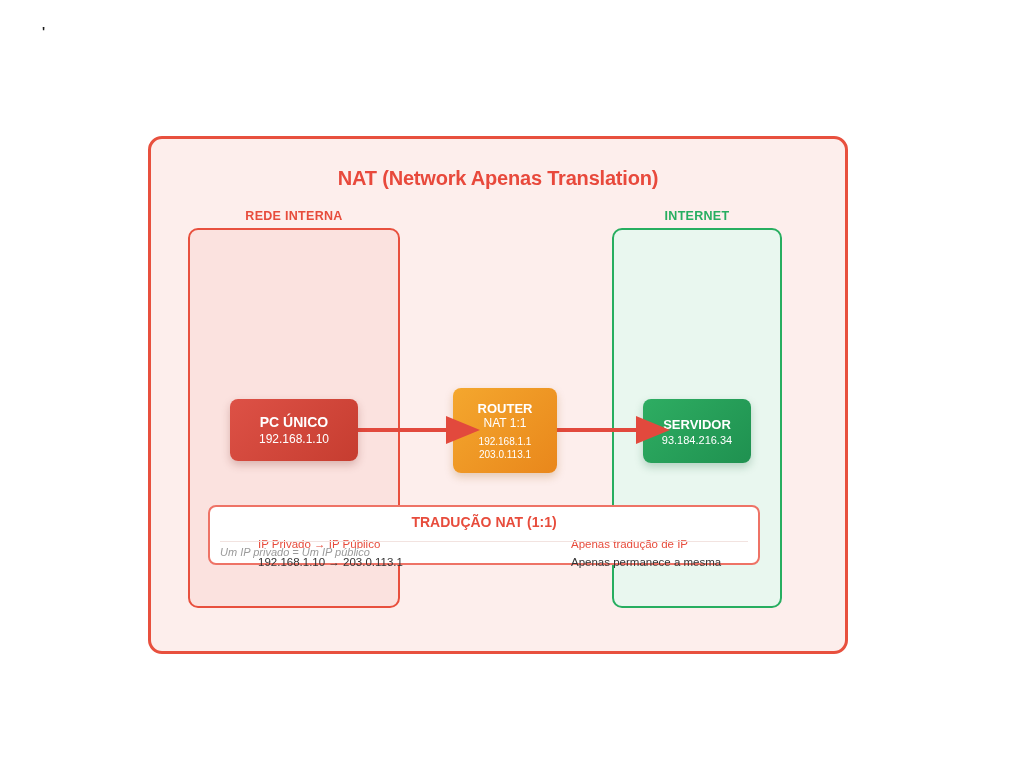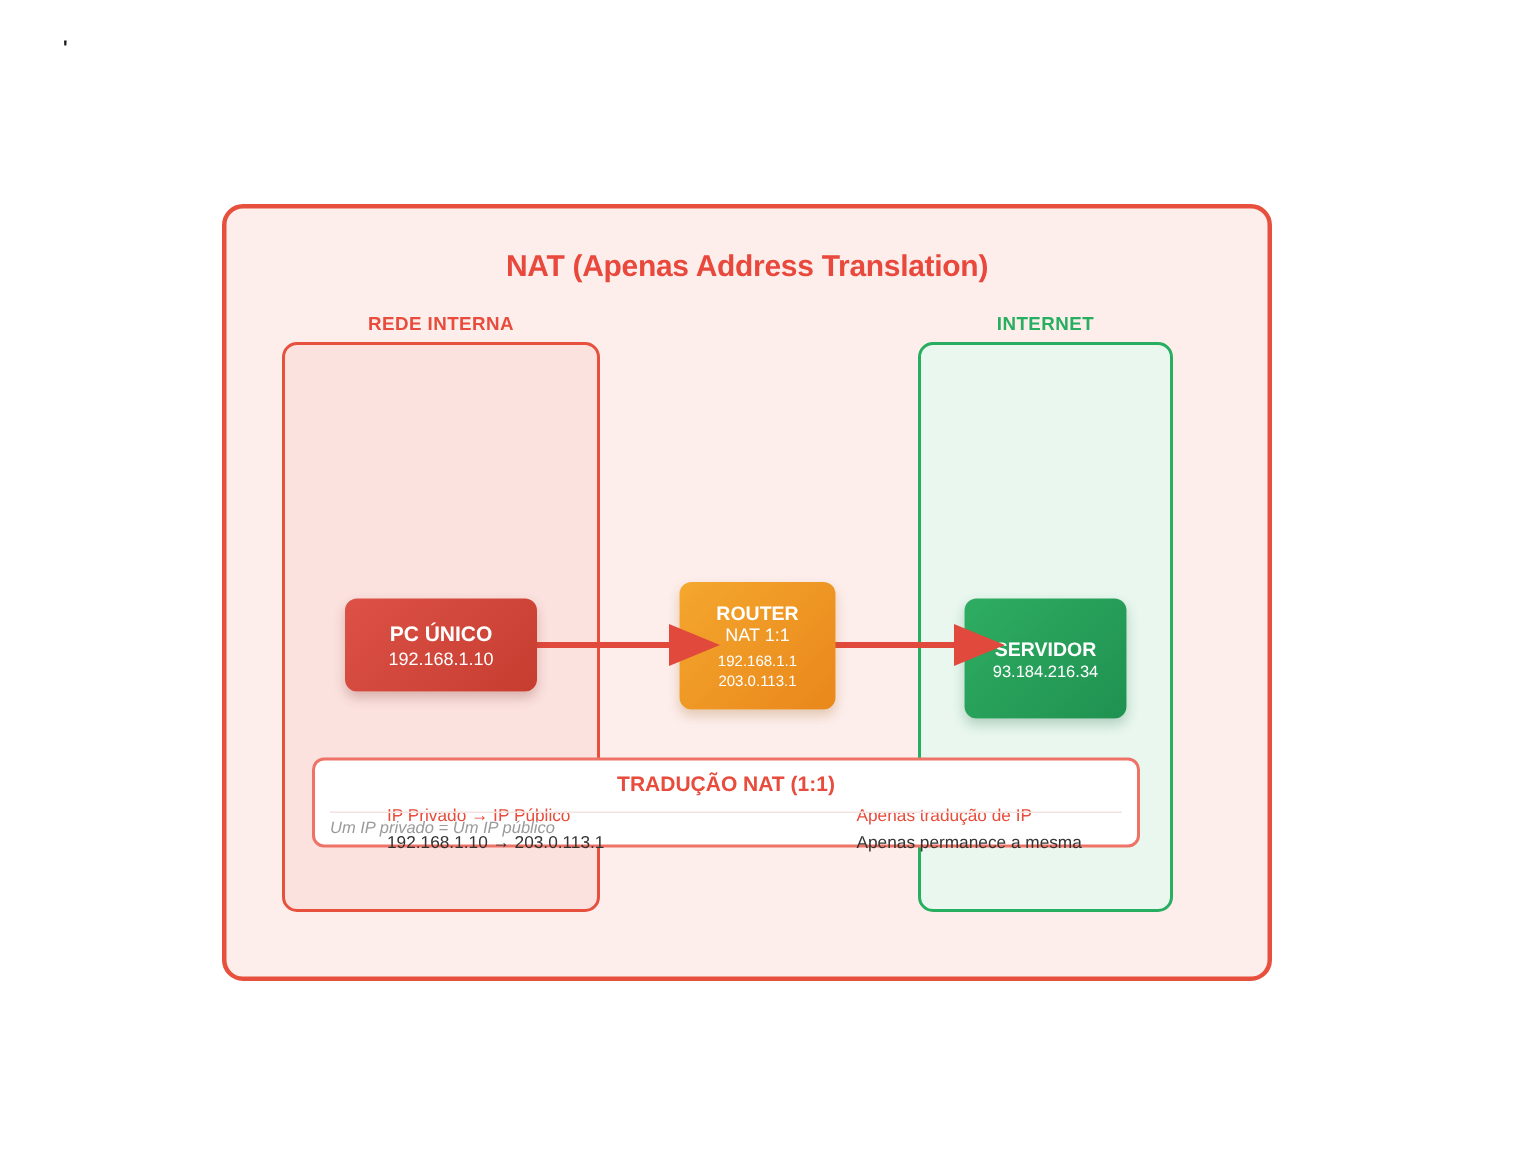--- a/index.html
+++ b/index.html
@@ -104,21 +104,21 @@
   .node-pc .node-line  { font-size: 12px; }
   .node-router {
     left: 453px; top: 388px; width: 104px; height: 85px;
     background: linear-gradient(135deg, #f4a72e 0%, #e9871b 100%);
     box-shadow: 0 4px 8px rgba(150, 90, 10, 0.25);
   }
   .node-router .node-title { font-size: 13px; }
   .node-router .node-sub   { font-size: 12px; margin-bottom: 4px; }
   .node-router .node-line  { font-size: 10px; margin-top: 2px; }
   .node-server {
-    left: 643px; top: 399px; width: 108px; height: 80px;
+    left: 643px; top: 399px; width: 108px; height: 64px;
     background: linear-gradient(135deg, #2ead62 0%, #1f9150 100%);
     box-shadow: 0 4px 8px rgba(20, 100, 55, 0.25);
   }
   .node-server .node-title { font-size: 13px; margin-bottom: 2px; }
   .node-server .node-line  { font-size: 11px; }
 
   
   .panel {
     left: 208px; top: 505px; width: 552px; height: 60px;
     background: #ffffff;
@@ -152,21 +152,21 @@
 </style>
 </head>
 <body>
 
 <div class="canvas">
 
   <span class="abs stray-mark">'</span>
 
   <div class="abs outer-frame"></div>
 
-  <div class="abs diagram-title">NAT (Apenas Address Translation)</div>
+  <div class="abs diagram-title">NAT (Network Apenas Translation)</div>
 
   <div class="abs zone-label red">REDE INTERNA</div>
   <div class="abs zone-box red"></div>
 
   <div class="abs zone-label green">INTERNET</div>
   <div class="abs zone-box green"></div>
 
   <div class="abs conn-line l1"></div>
   <div class="abs conn-line l2"></div>
 

